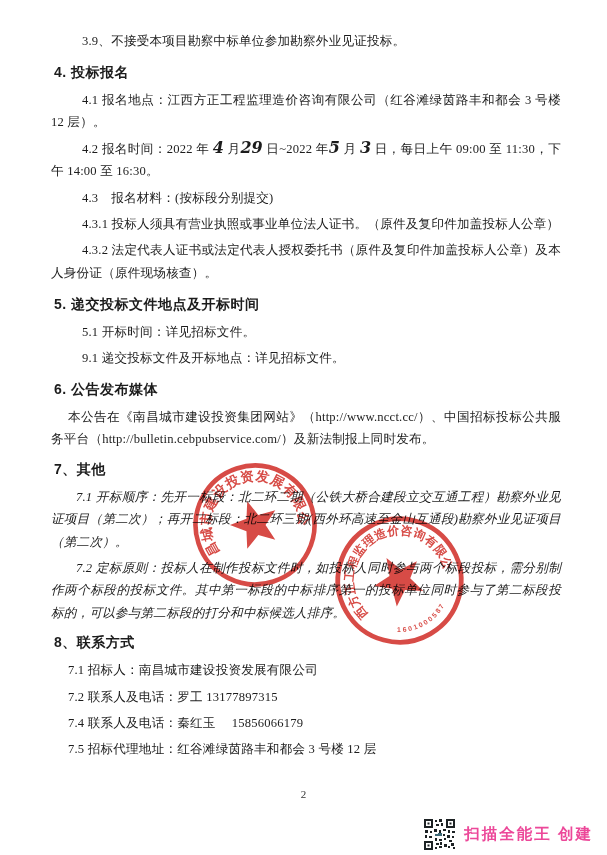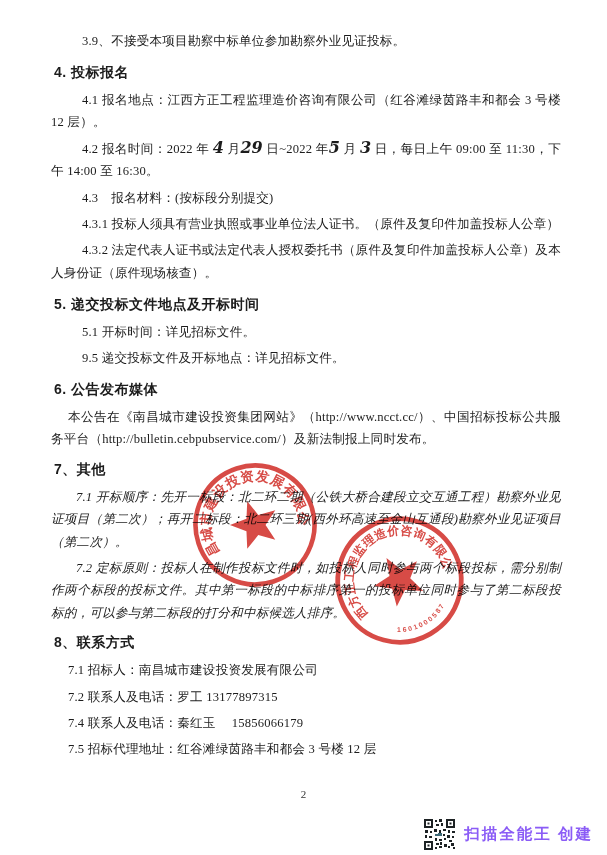--- a/index.html
+++ b/index.html
@@ -63,21 +63,21 @@
     position:absolute;
     right:14px;
     top:818px;
     display:flex;
     align-items:center;
     gap:8px;
   }
   .scanner-label{
     font-family:"Liberation Sans","DejaVu Sans",sans-serif;
     font-size:15.5px;
-    color:#8b5cf6;
+    color:#ec4899;
     letter-spacing:2px;
     font-weight:bold;
   }
   .qr{width:33px;height:33px;display:block;}
 </style>
 </head>
 <body>
 
 <div class="page">
 
@@ -85,21 +85,21 @@
 
   <p class="heading">4. 投标报名</p>
   <p class="line indent1">4.1 报名地点：江西方正工程监理造价咨询有限公司（红谷滩绿茵路丰和都会 3 号楼 12 层）。</p>
   <p class="line indent1"><span>4.2 报名时间：2022 年 </span><span class="hw">4</span><span> 月</span><span class="hw">29</span><span> 日~2022 年</span><span class="hw">5</span><span> 月 </span><span class="hw">3</span><span> 日，每日上午 09:00 至 11:30，下午 14:00 至 16:30。</span></p>
   <p class="line indent1">4.3　报名材料：(按标段分别提交)</p>
   <p class="line indent1">4.3.1 投标人须具有营业执照或事业单位法人证书。（原件及复印件加盖投标人公章）</p>
   <p class="line indent1">4.3.2 法定代表人证书或法定代表人授权委托书（原件及复印件加盖投标人公章）及本人身份证（原件现场核查）。</p>
 
   <p class="heading">5. 递交投标文件地点及开标时间</p>
   <p class="line indent1">5.1 开标时间：详见招标文件。</p>
-  <p class="line indent1">9.5 递交投标文件及开标地点：详见招标文件。</p>
+  <p class="line indent1">9.1 递交投标文件及开标地点：详见招标文件。</p>
 
   <p class="heading">6. 公告发布媒体</p>
   <p class="line indent3">本公告在《南昌城市建设投资集团网站》（http://www.ncct.cc/）、中国招标投标公共服务平台（http://bulletin.cebpubservice.com/）及新法制报上同时发布。</p>
 
   <p class="heading heading78">7、其他</p>
   <p class="line indent2">7.1 开标顺序：先开一标段：北二环二期（公铁大桥合建段立交互通工程）勘察外业见证项目（第二次）；再开二标段：北二环三期(西外环高速至金山互通段)勘察外业见证项目（第二次）。</p>
   <p class="line indent2">7.2 定标原则：投标人在制作投标文件时，如投标人同时参与两个标段投标，需分别制作两个标段的投标文件。其中第一标段的中标排序第一的投标单位同时参与了第二标段投标的，可以参与第二标段的打分和中标候选人排序。</p>
 
   <p class="heading heading78">8、联系方式</p>
   <p class="line contact">7.1 招标人：南昌城市建设投资发展有限公司</p>

